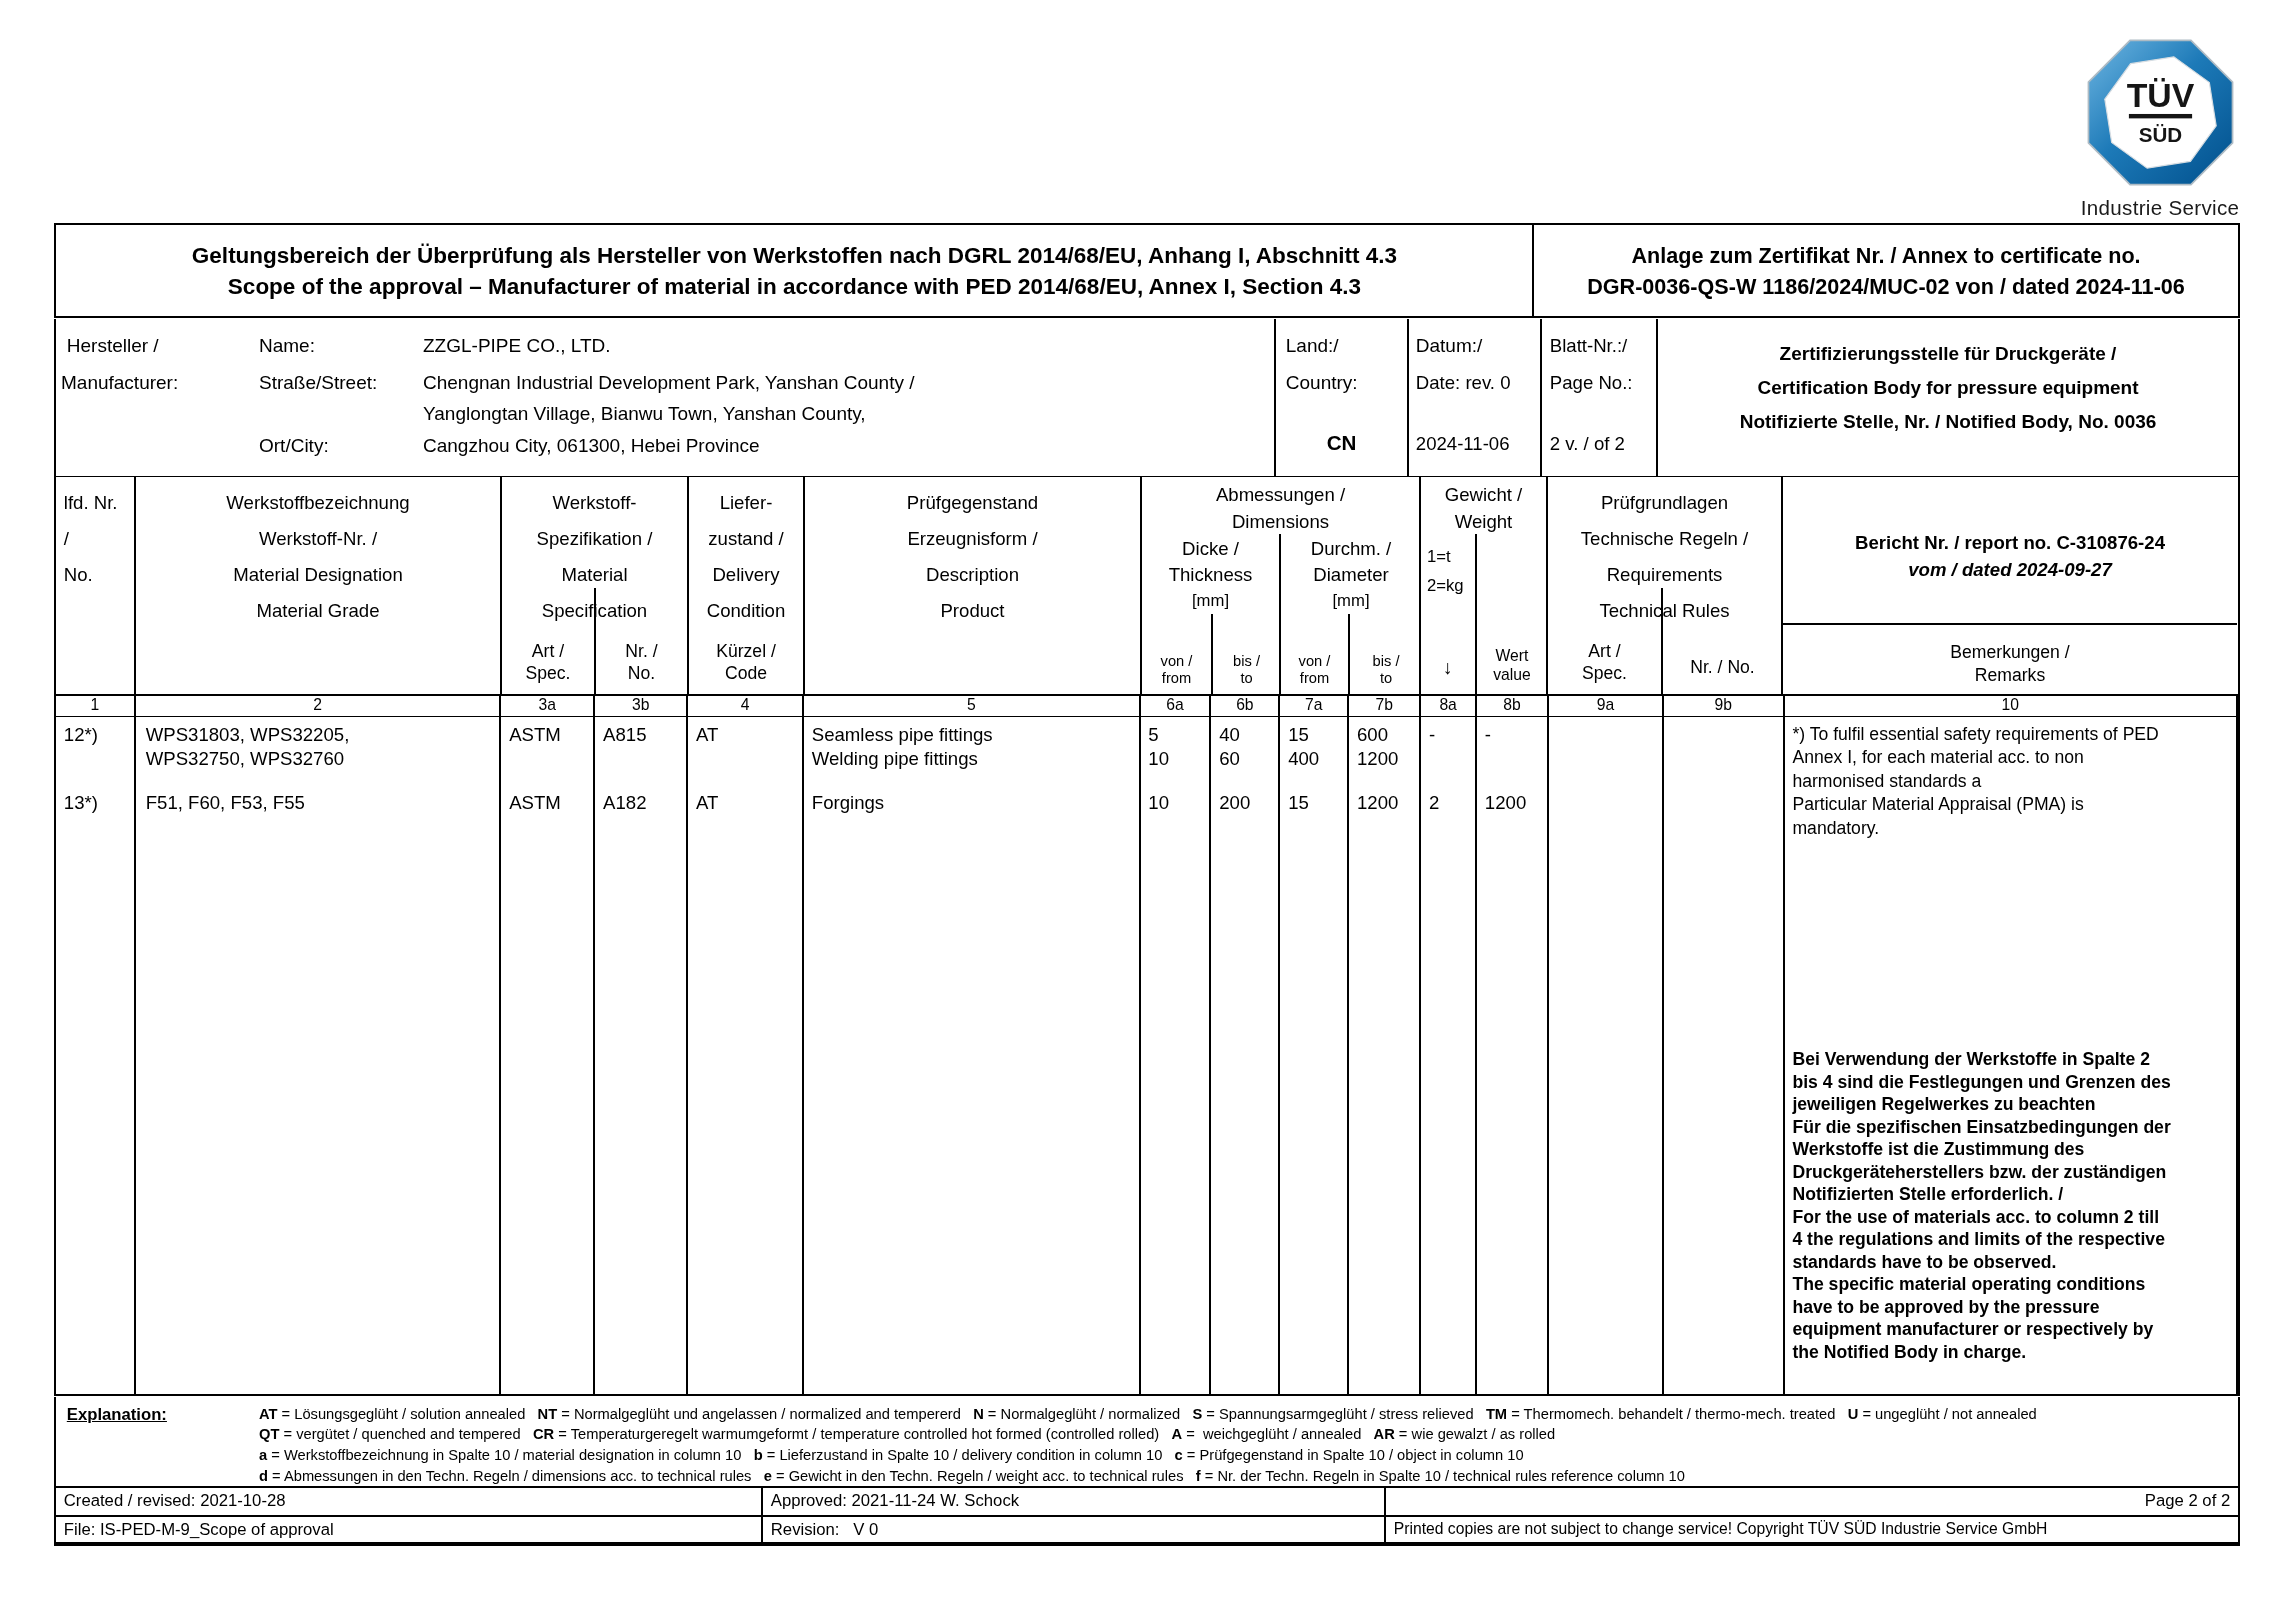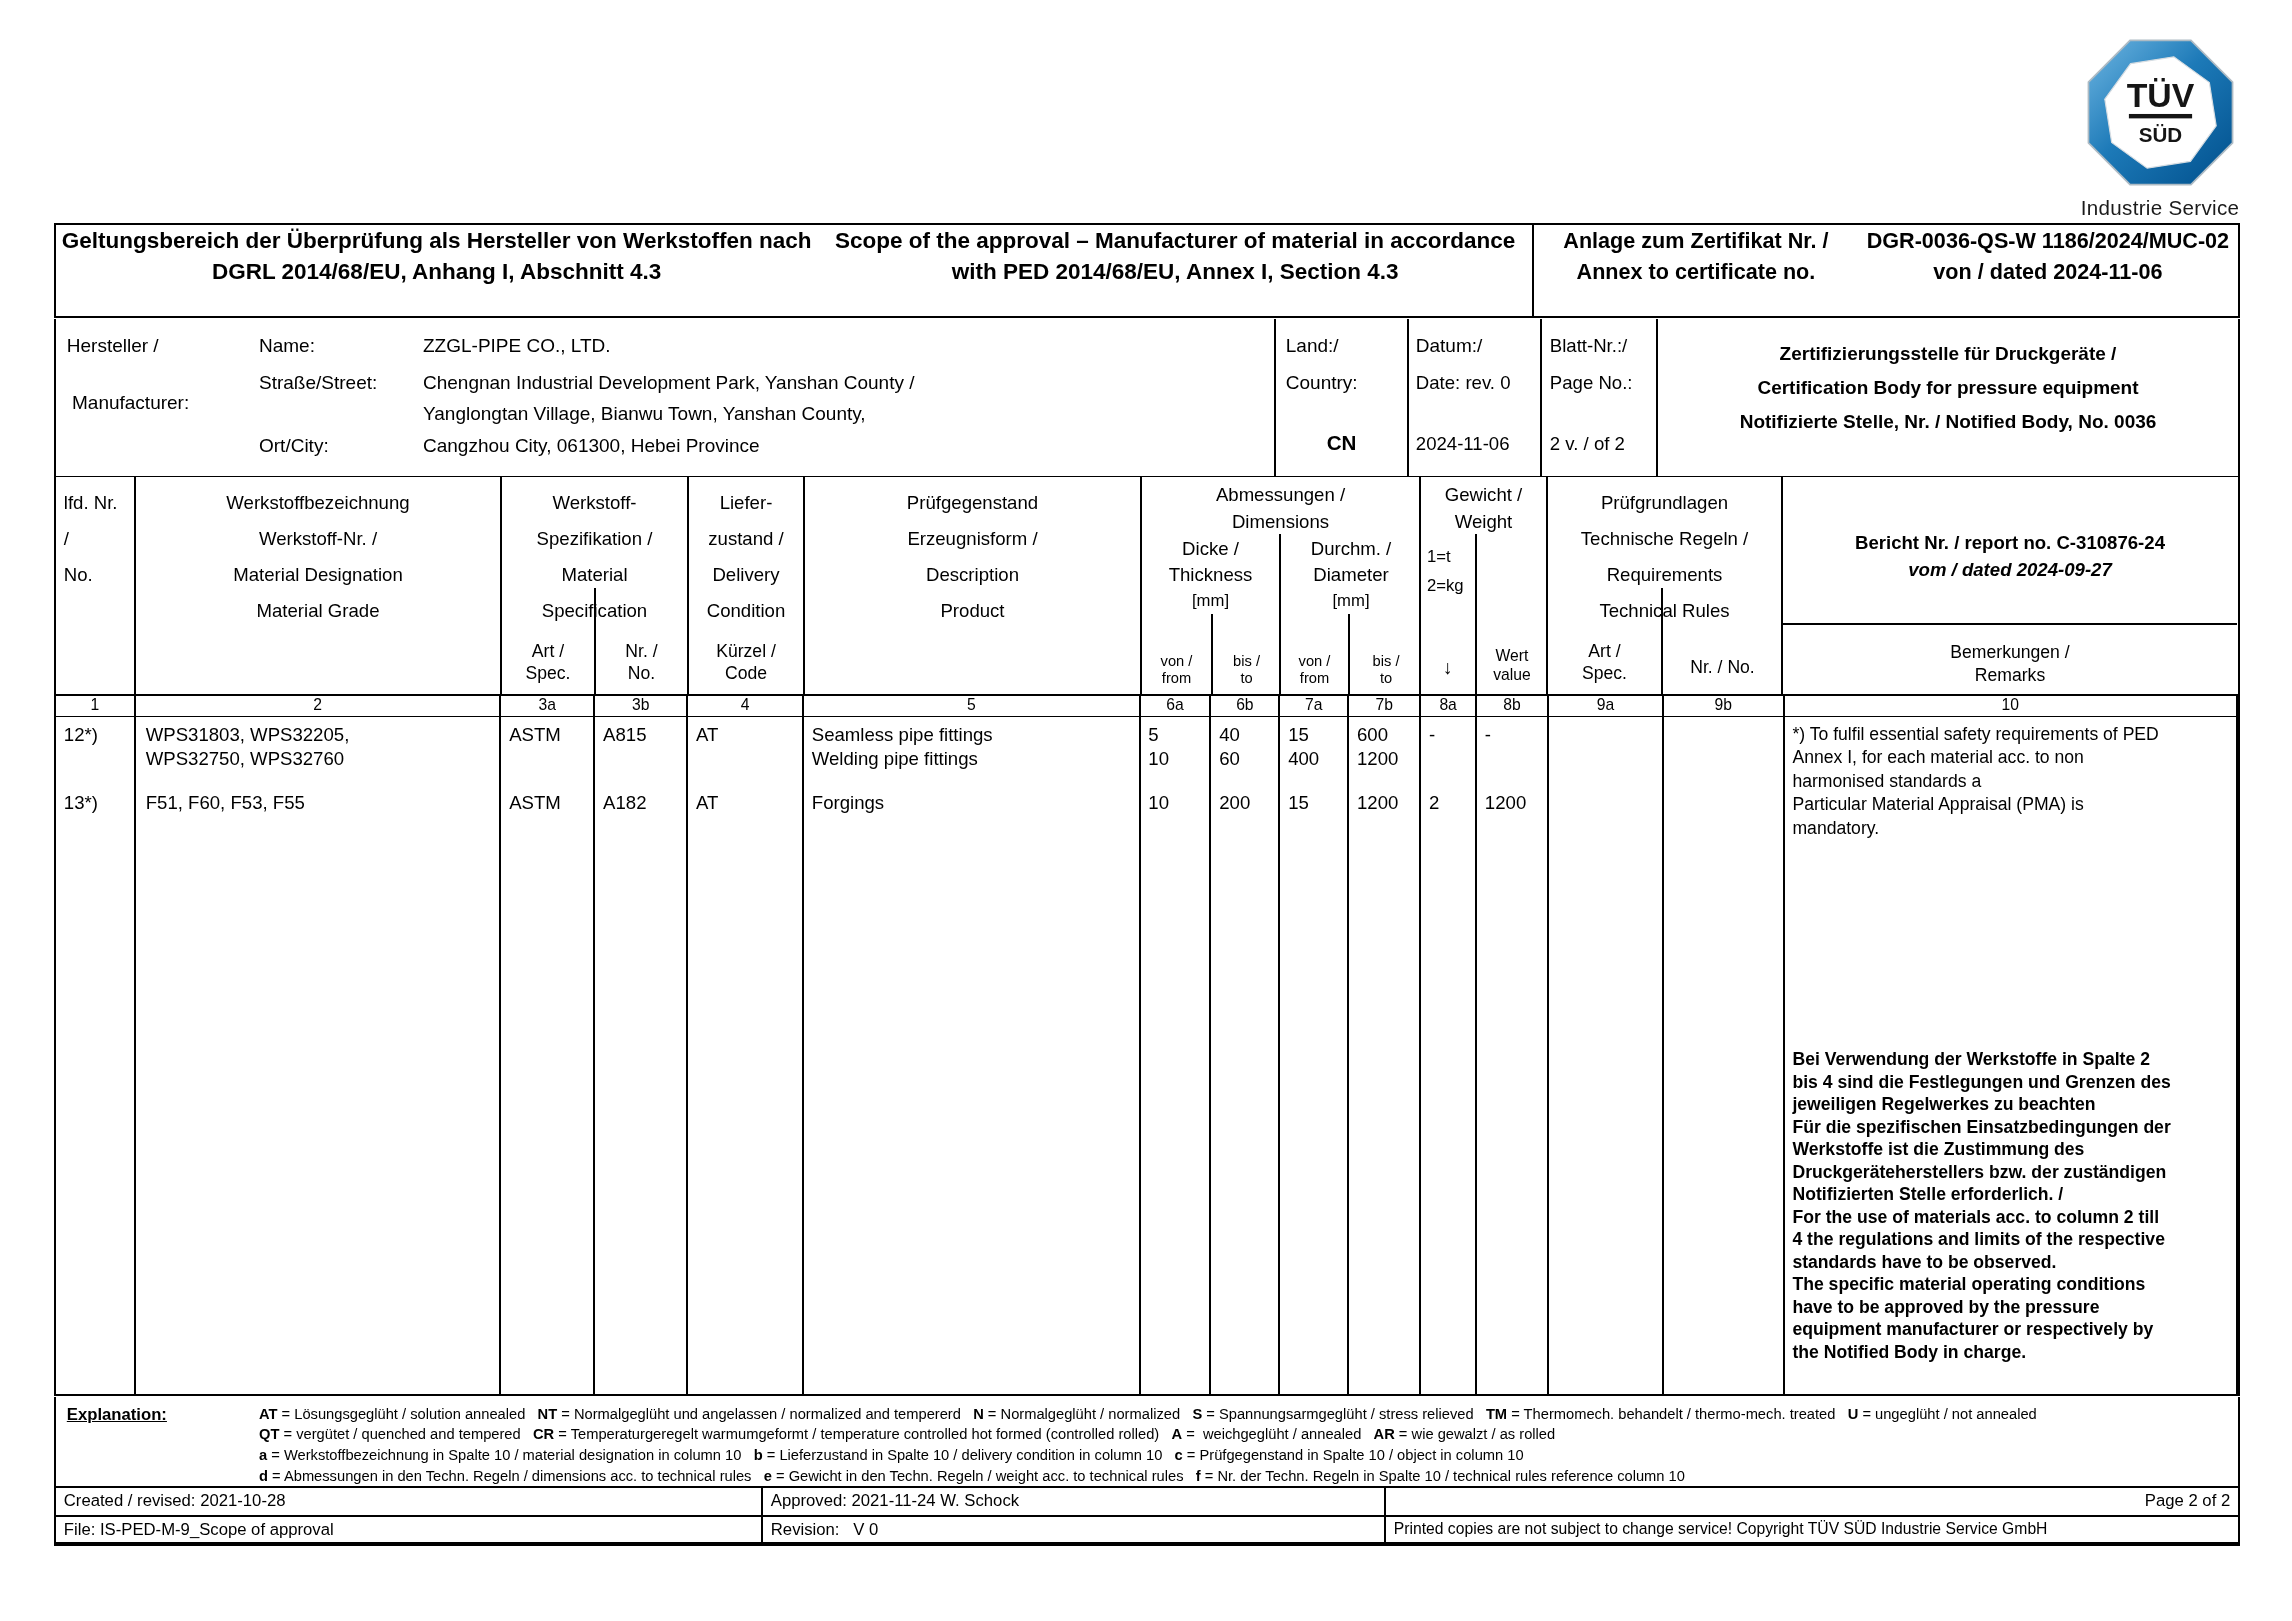--- a/index.html
+++ b/index.html
@@ -4,21 +4,21 @@
 <style>
   html,body{margin:0;padding:0;background:#fff;}
   body{width:2293px;height:1621px;font-family:"Liberation Sans",sans-serif;color:#000;position:relative;}
   #doc{position:absolute;inset:0;background:#fff;}
   .pre{white-space:pre-line;}
   
   #logo{position:absolute;left:2056px;top:39px;width:208px;text-align:center;}
   #logo-sub{margin-top:5.9px;font-size:20.6px;color:#1b1b1b;letter-spacing:0.3px;}
   
   .tbox{position:absolute;top:223px;height:95px;border:2.9px solid #000;box-sizing:border-box;
-        display:flex;flex-direction:row;justify-content:center;text-align:center;background:#fff;}
+        display:flex;flex-direction:column;justify-content:center;text-align:center;background:#fff;}
   .b23{font-weight:bold;font-size:22.5px;line-height:31px;}
   .b22{font-weight:bold;font-size:21.6px;line-height:31px;}
   
   .band{position:absolute;left:54px;width:2186px;box-sizing:border-box;
         border-left:2px solid #000;border-right:2px solid #000;background:#fff;}
   
   .mcell{position:absolute;top:0;height:100%;border-right:2px solid #000;box-sizing:border-box;}
   .mcell.last{border-right:none;}
   .mabs{position:absolute;font-size:19px;white-space:nowrap;}
   .certtxt{font-weight:bold;font-size:19px;line-height:34px;text-align:center;}
@@ -87,21 +87,21 @@
     <div class="b23">Scope of the approval – Manufacturer of material in accordance with PED 2014/68/EU, Annex I, Section 4.3</div>
   </div>
   <div class="tbox" style="left:1532px;width:708px;">
     <div class="b22">Anlage zum Zertifikat Nr. / Annex to certificate no.</div>
     <div class="b22">DGR-0036-QS-W 1186/2024/MUC-02 von / dated 2024-11-06</div>
   </div>
 
   <div class="band" style="top:319px;height:159px;border-bottom:2px solid #000;">
     <div class="mcell" style="left:0;width:1220px;">
       <div class="mabs" style="top:15.7px;left:10.8px;">Hersteller /</div>
-      <div class="mabs" style="top:53px;left:16px;margin-top:20px;">Manufacturer:</div>
+      <div class="mabs" style="top:53px;left:5px;">Manufacturer:</div>
       <div class="mabs" style="top:15.7px;left:203px;">Name:</div>
       <div class="mabs" style="top:53px;left:203px;">Straße/Street:</div>
       <div class="mabs" style="top:116px;left:203px;">Ort/City:</div>
       <div class="mabs" style="top:15.7px;left:367px;">ZZGL-PIPE CO., LTD.</div>
       <div class="mabs" style="top:53px;left:367px;">Chengnan Industrial Development Park, Yanshan County /</div>
       <div class="mabs" style="top:84px;left:367px;">Yanglongtan Village, Bianwu Town, Yanshan County,</div>
       <div class="mabs" style="top:116px;left:367px;">Cangzhou City, 061300, Hebei Province</div>
     </div>
     <div class="mcell" style="left:1220px;width:133px;">
       <div class="mabs" style="top:15.7px;left:9.8px;">Land:/</div>

